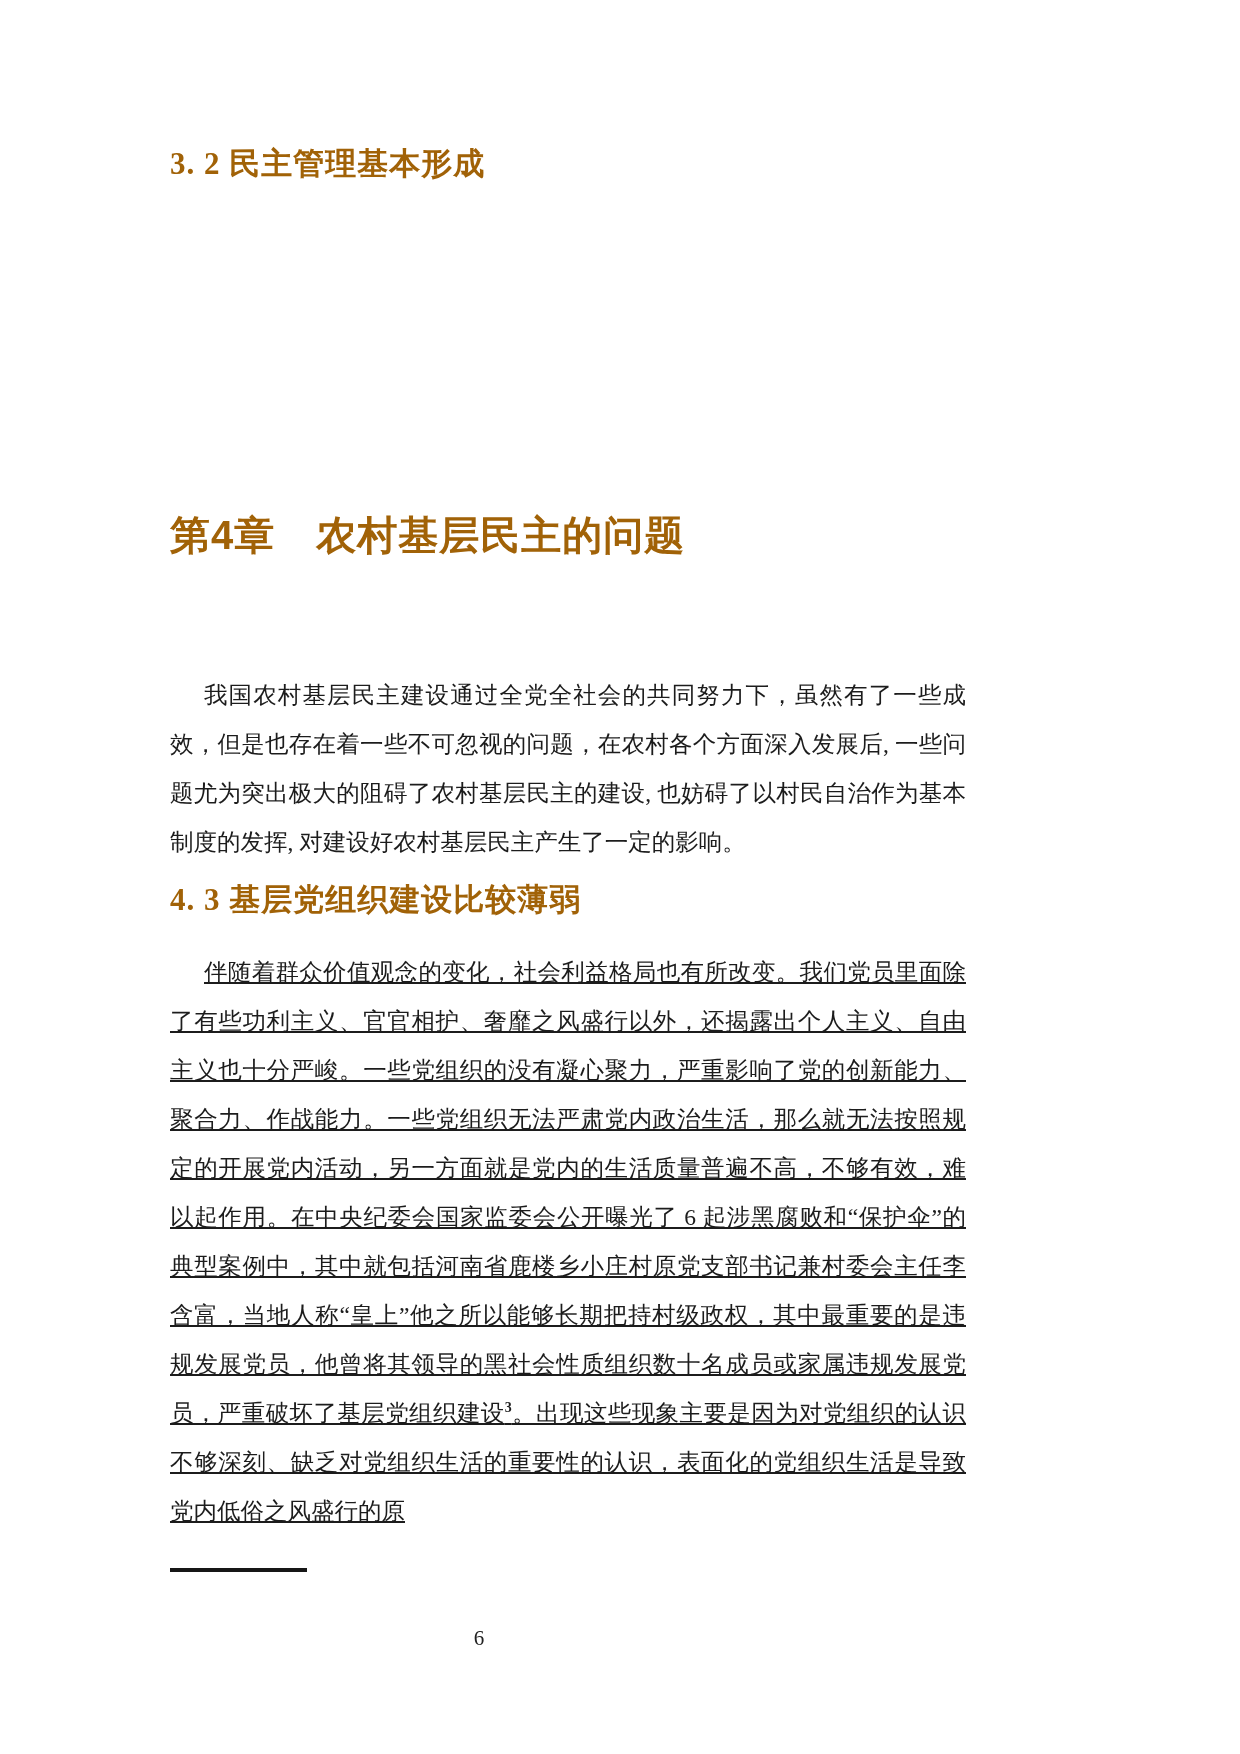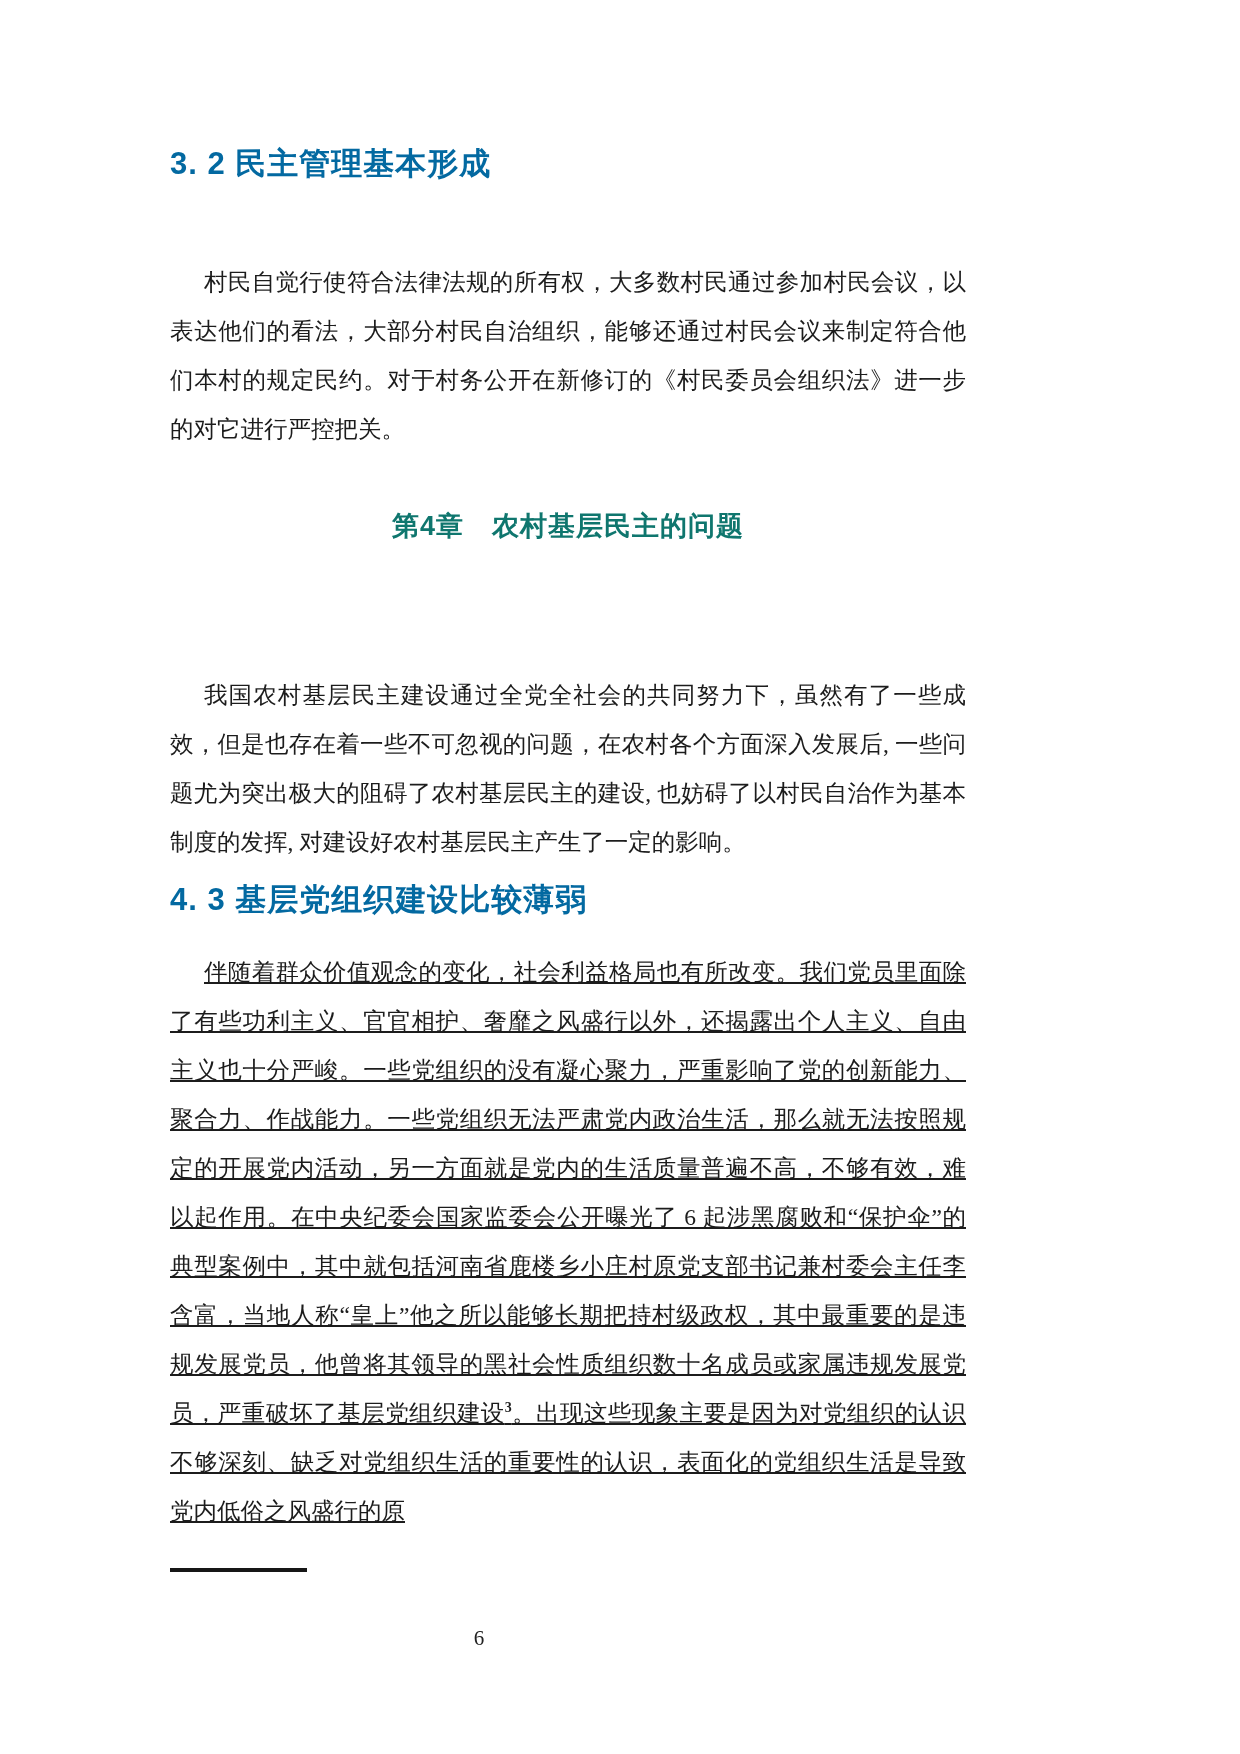--- a/index.html
+++ b/index.html
@@ -13,34 +13,34 @@
     color: #1c1c1c;
     font-family: "Liberation Serif", "DejaVu Serif", serif;
     overflow: hidden;
   }
   .block {
     position: absolute;
     left: 170px;
     width: 796px;
   }
   .h-section {
-    font-family: Liberation Sans, sans-serif;
+    font-family: Liberation Serif, serif;
     font-weight: 700;
     font-size: 31px;
     letter-spacing: 1px;
-    color: #0369a1;
+    color: #a16207;
     white-space: nowrap;
   }
   .h-chapter {
     font-family: "Liberation Sans", "DejaVu Sans", sans-serif;
     font-weight: 700;
-    font-size: 27px;
+    font-size: 40px;
     letter-spacing: 1px;
-    text-align: center;
-    color: #0f766e;
+    text-align: left;
+    color: #a16207;
   }
   .body-para {
     font-size: 23.5px;
     line-height: 49px;
     text-align: justify;
     text-indent: 34px;
     color: #1c1c1c;
   }
   .fn-ref {
     font-size: 14px;
@@ -90,21 +90,20 @@
   #h41 { top: 879px; }
   #p3  { top: 948px; text-decoration: underline; }
 </style>
 </head>
 <body>
 
 <div class="page">
 
   <h2 id="h32" class="block h-section">3. 2 民主管理基本形成</h2>
 
-  <p id="p1" class="block body-para">村民自觉行使符合法律法规的所有权，大多数村民通过参加村民会议，以表达他们的看法，大部分村民自治组织，能够还通过村民会议来制定符合他们本村的规定民约。对于村务公开在新修订的《村民委员会组织法》进一步的对它进行严控把关。</p>
 
   <h1 id="h4" class="block h-chapter">第4章　农村基层民主的问题</h1>
 
   <p id="p2" class="block body-para">我国农村基层民主建设通过全党全社会的共同努力下，虽然有了一些成效，但是也存在着一些不可忽视的问题，在农村各个方面深入发展后, 一些问题尤为突出极大的阻碍了农村基层民主的建设, 也妨碍了以村民自治作为基本制度的发挥, 对建设好农村基层民主产生了一定的影响。</p>
 
   <h2 id="h41" class="block h-section">4. 3 基层党组织建设比较薄弱</h2>
 
   <p id="p3" class="block body-para"><span>伴随着群众价值观念的变化，社会利益格局也有所改变。我们党员里面除了有些功利主义、官官相护、奢靡之风盛行以外，还揭露出个人主义、自由主义也十分严峻。一些党组织的没有凝心聚力，严重影响了党的创新能力、聚合力、作战能力。一些党组织无法严肃党内政治生活，那么就无法按照规定的开展党内活动，另一方面就是党内的生活质量普遍不高，不够有效，难以起作用。在中央纪委会国家监委会公开曝光了 6 起涉黑腐败和“保护伞”的典型案例中，其中就包括河南省鹿楼乡小庄村原党支部书记兼村委会主任李含富，当地人称“皇上”他之所以能够长期把持村级政权，其中最重要的是违规发展党员，他曾将其领导的黑社会性质组织数十名成员或家属违规发展党员，严重破坏了基层党组织建设</span><sup class="fn-ref">3</sup><span>。出现这些现象主要是因为对党组织的认识不够深刻、缺乏对党组织生活的重要性的认识，表面化的党组织生活是导致党内低俗之风盛行的原</span></p>
 
   <div class="fn-rule"></div>

